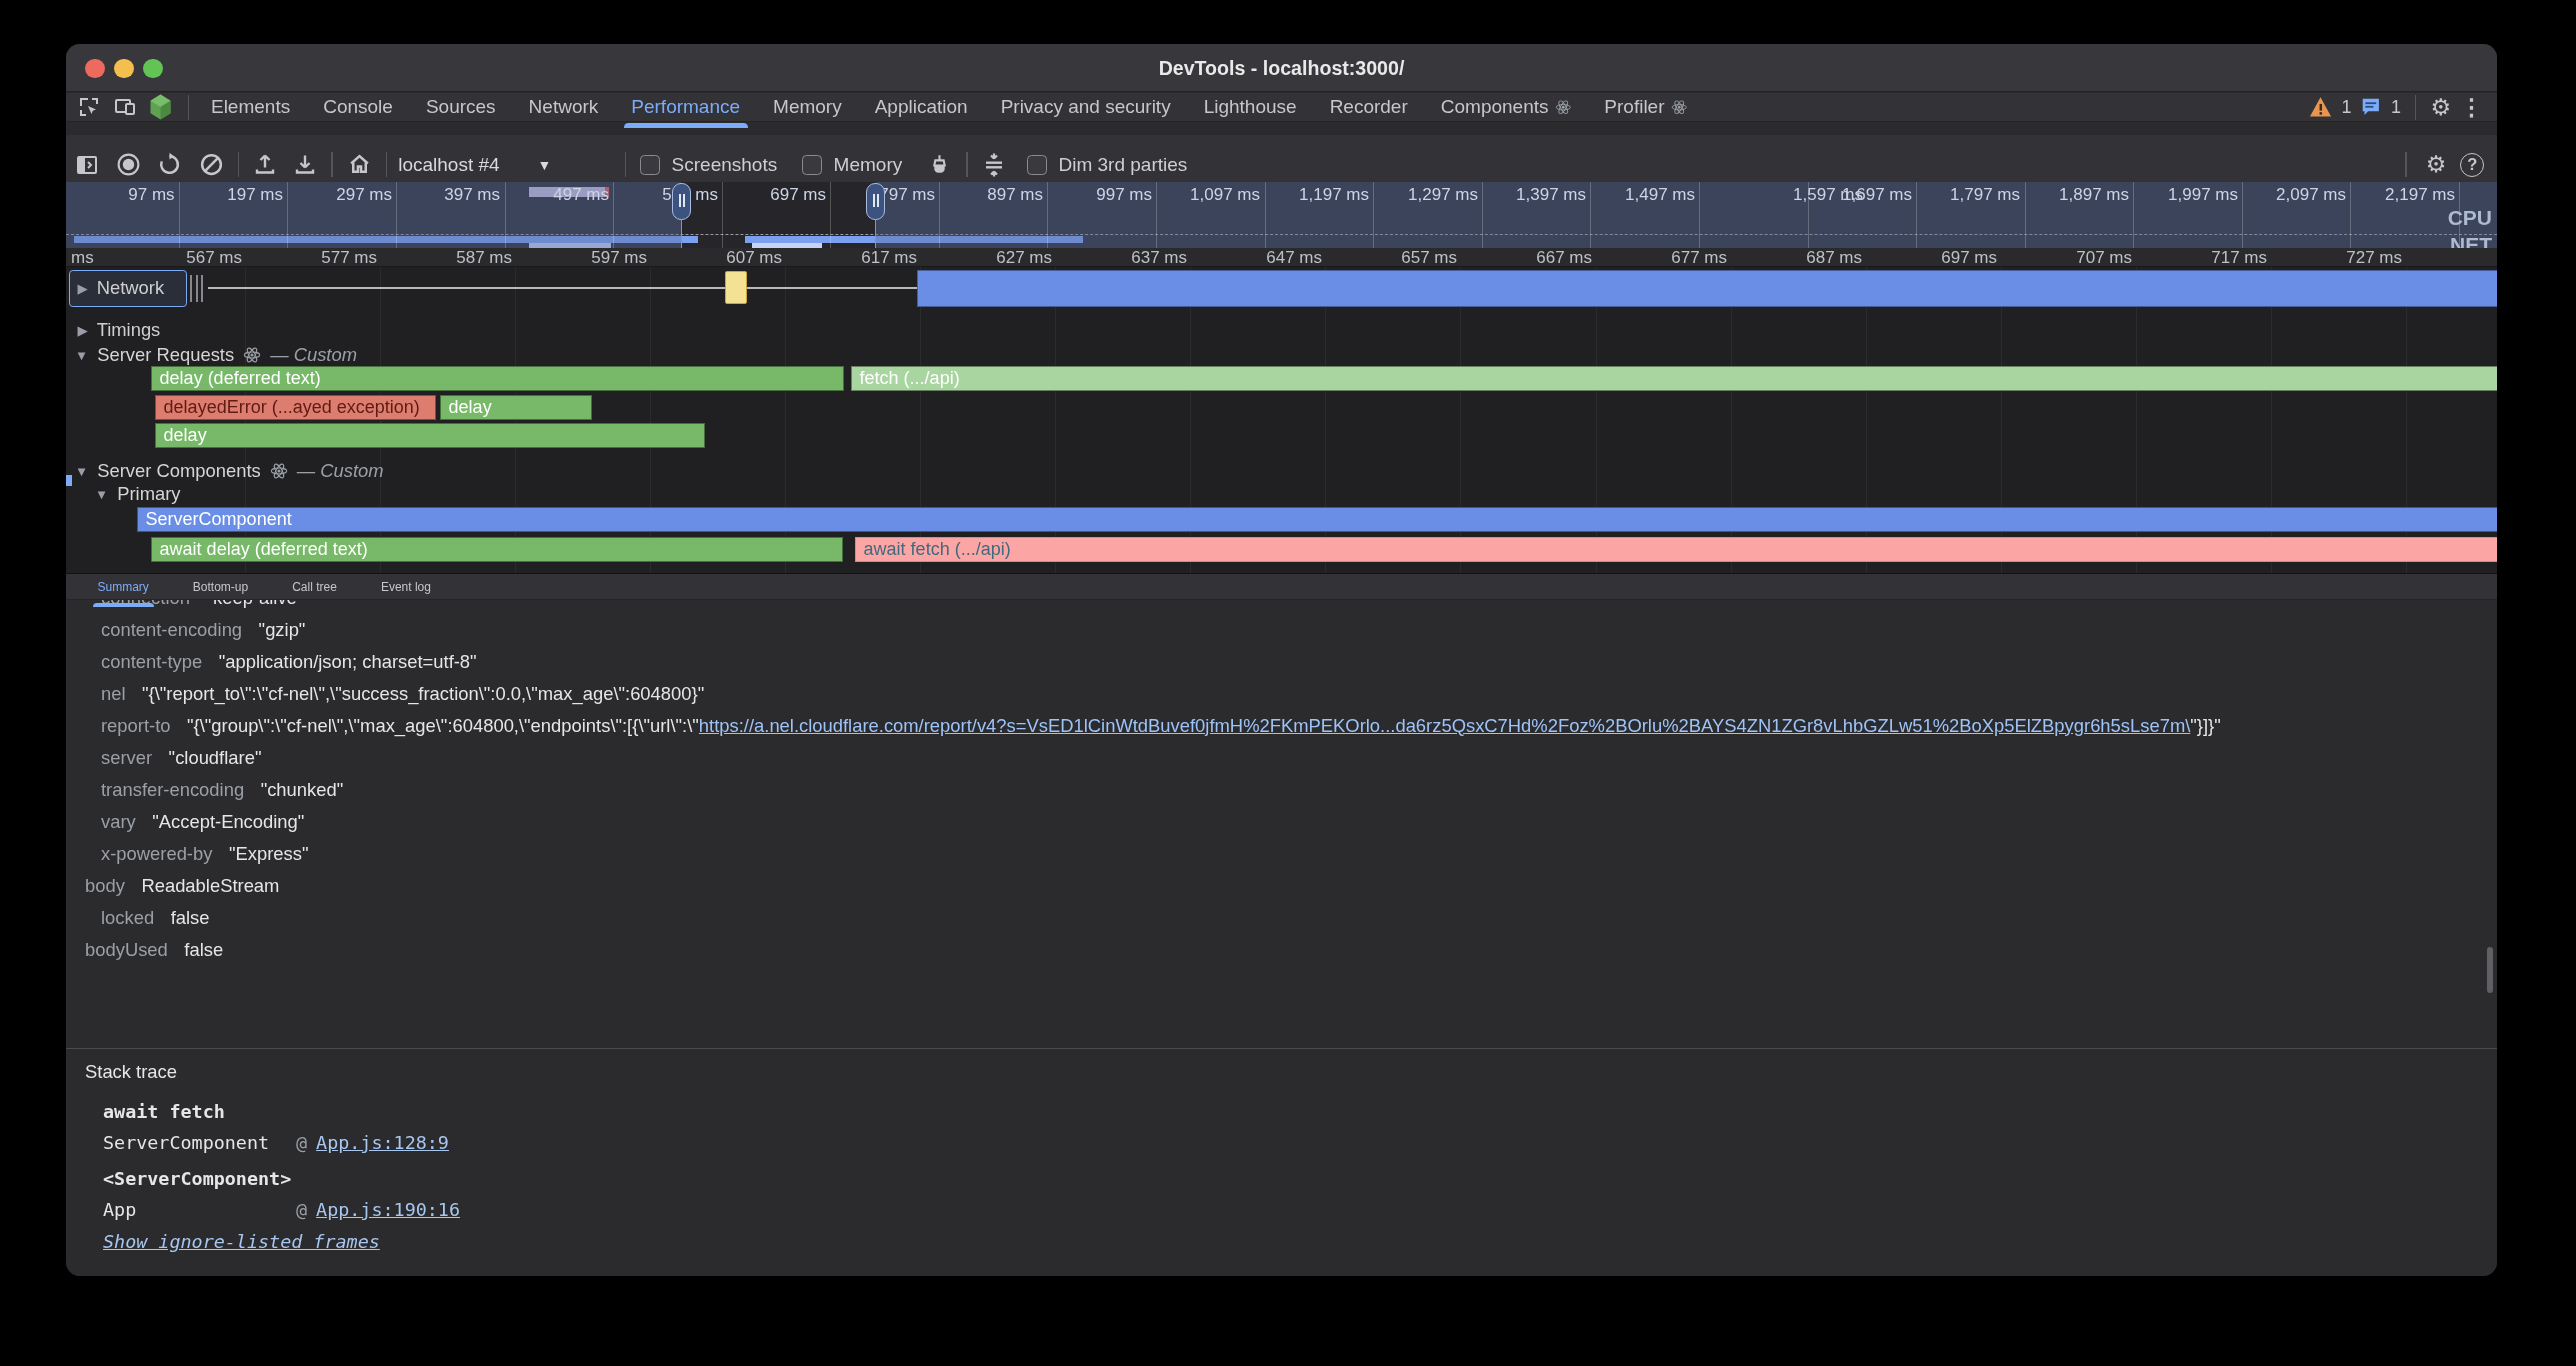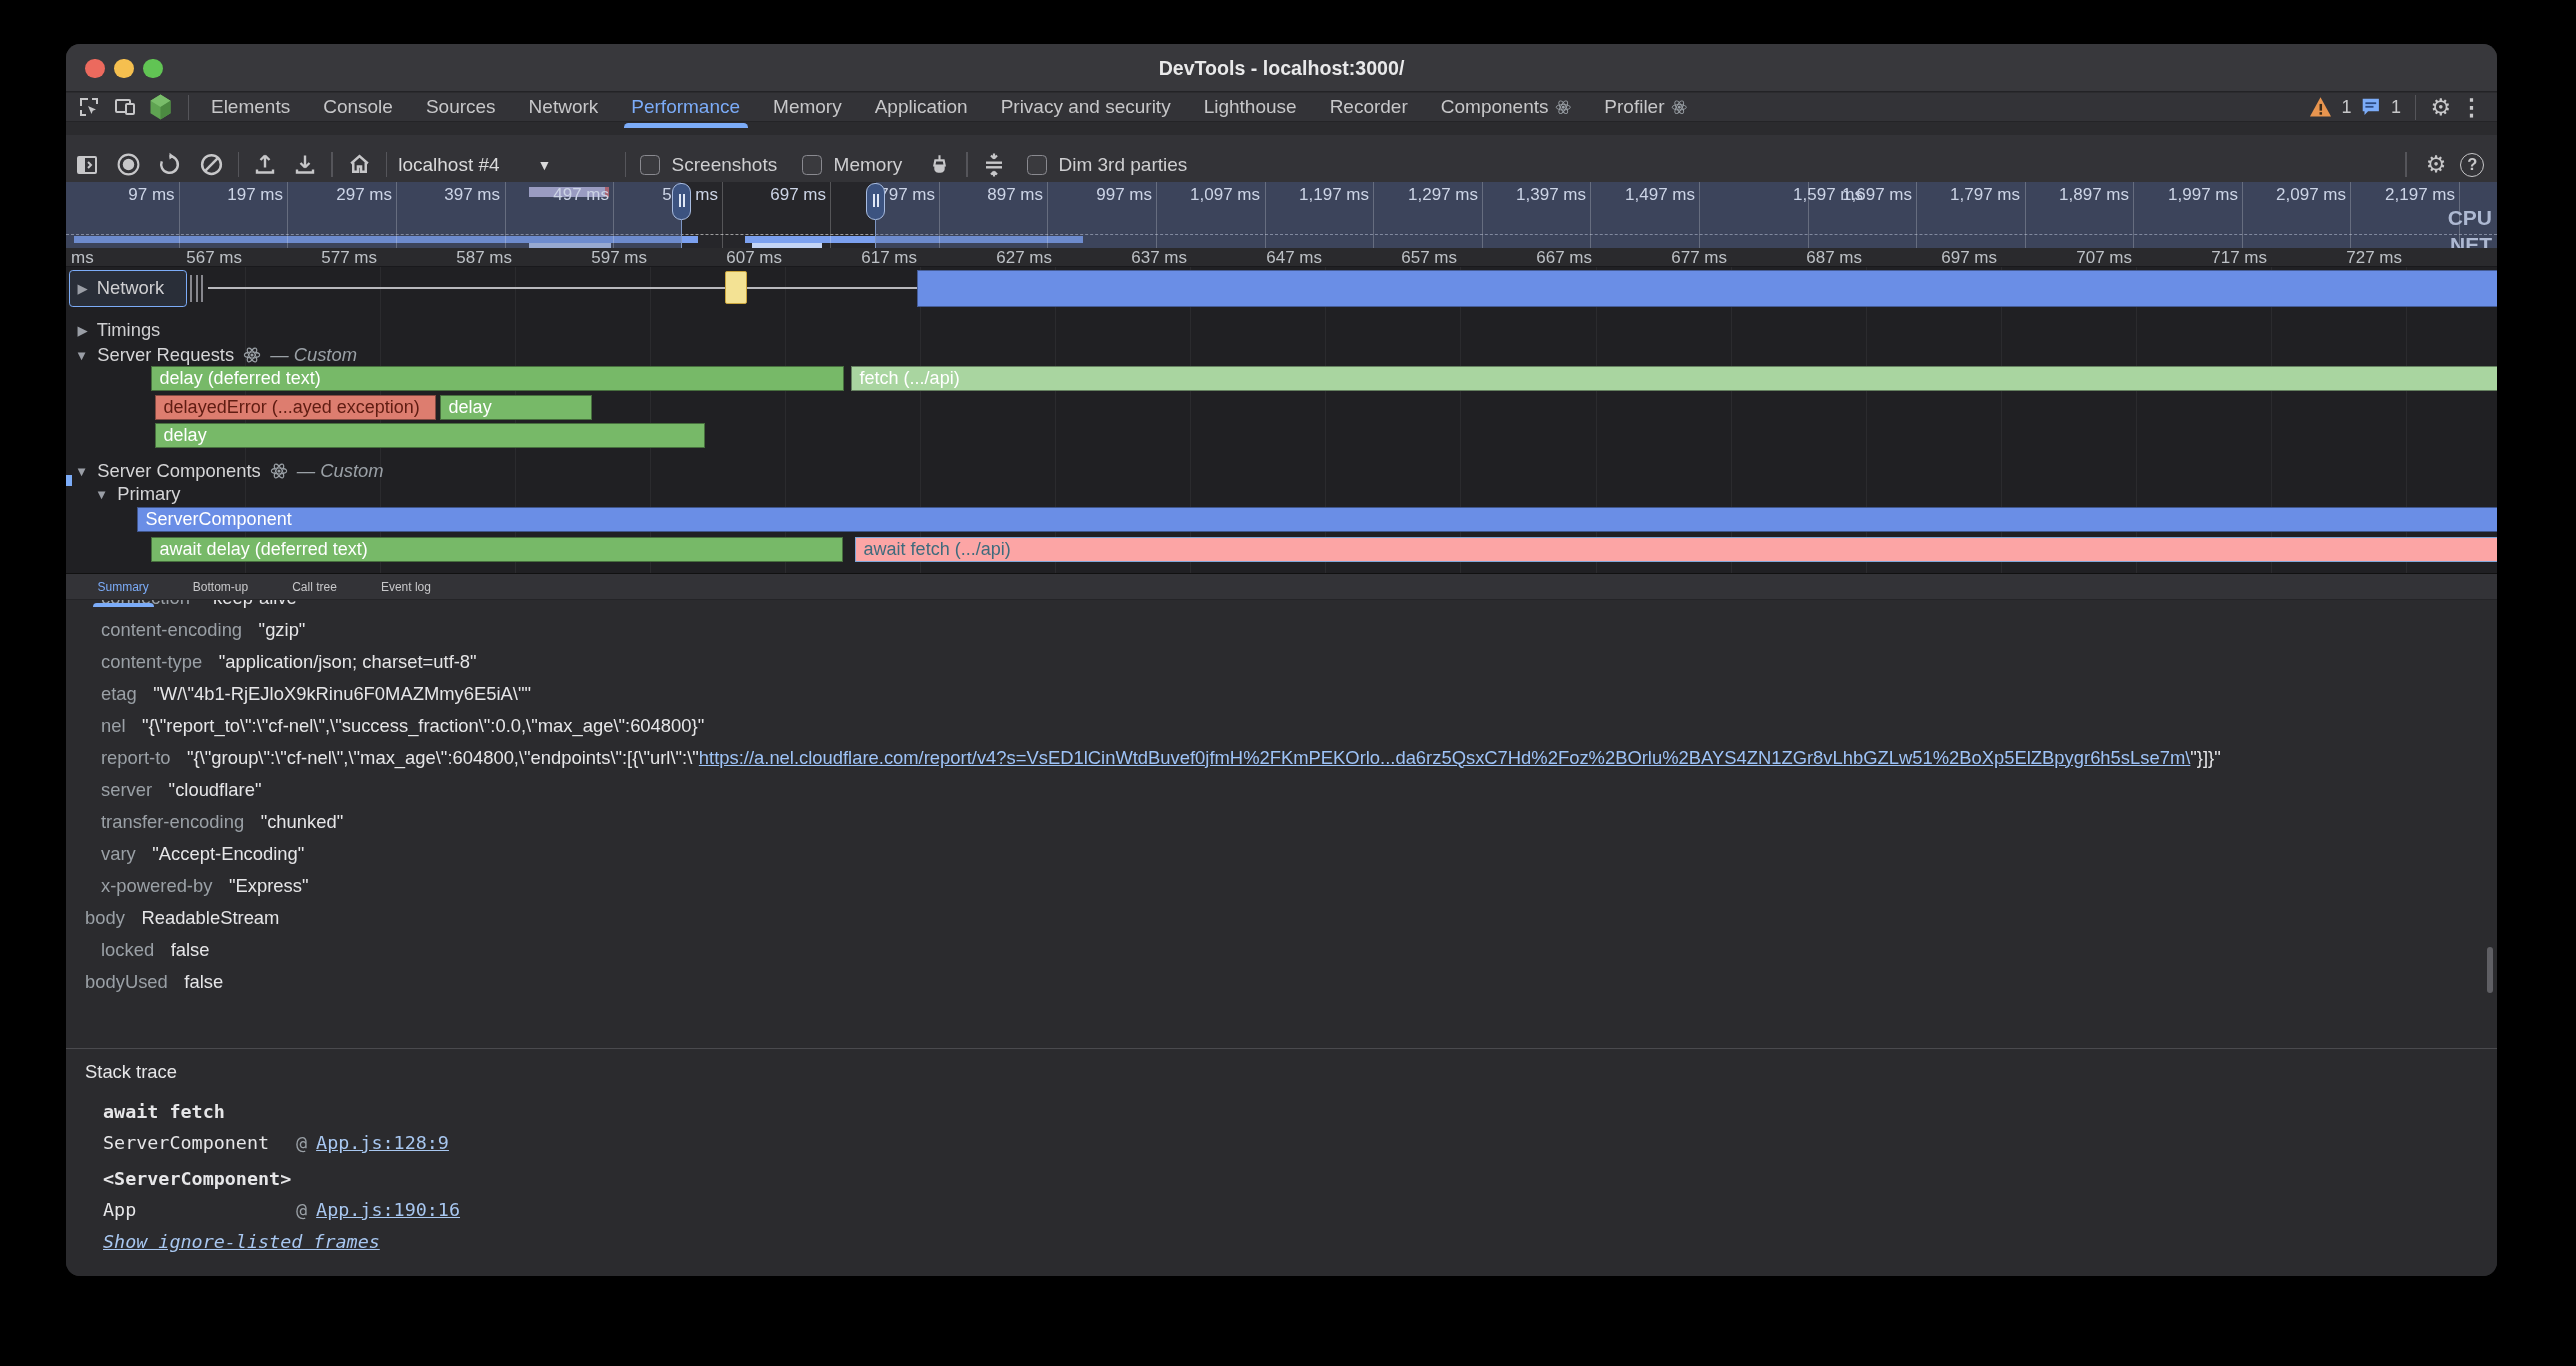--- a/index.html
+++ b/index.html
@@ -520,24 +520,20 @@
           </div>
           <div class="kv ind1">
             <span class="k">content-encoding</span>
             <span class="v">"gzip"</span>
           </div>
           <div class="kv ind1">
             <span class="k">content-type</span>
             <span class="v">"application/json; charset=utf-8"</span>
           </div>
           <div class="kv ind1">
-            <span class="k">etag</span>
-            <span class="v">"W/\"4b1-RjEJloX9kRinu6F0MAZMmy6E5iA\""</span>
-          </div>
-          <div class="kv ind1">
             <span class="k">nel</span>
             <span class="v">"{\"report_to\":\"cf-nel\",\"success_fraction\":0.0,\"max_age\":604800}"</span>
           </div>
           <div class="kv ind1">
             <span class="k">report-to</span>
             <span class="v"><span>"{\"group\":\"cf-nel\",\"max_age\":604800,\"endpoints\":[{\"url\":\"</span><span class="vlink">https://a.nel.cloudflare.com/report/v4?s=VsED1lCinWtdBuvef0jfmH%2FKmPEKOrlo...da6rz5QsxC7Hd%2Foz%2BOrlu%2BAYS4ZN1ZGr8vLhbGZLw51%2BoXp5ElZBpygr6h5sLse7m\</span><span>"}]}"</span></span>
           </div>
           <div class="kv ind1">
             <span class="k">server</span>
             <span class="v">"cloudflare"</span>

